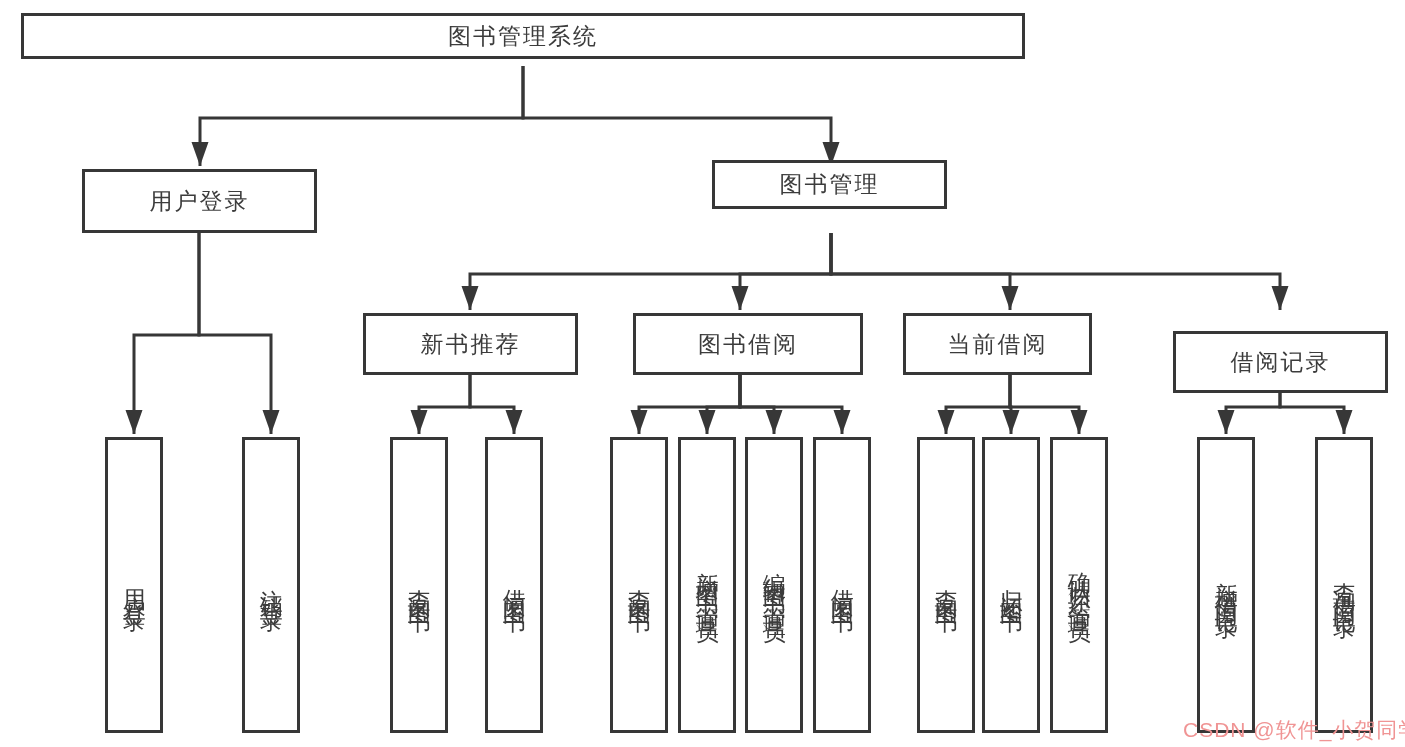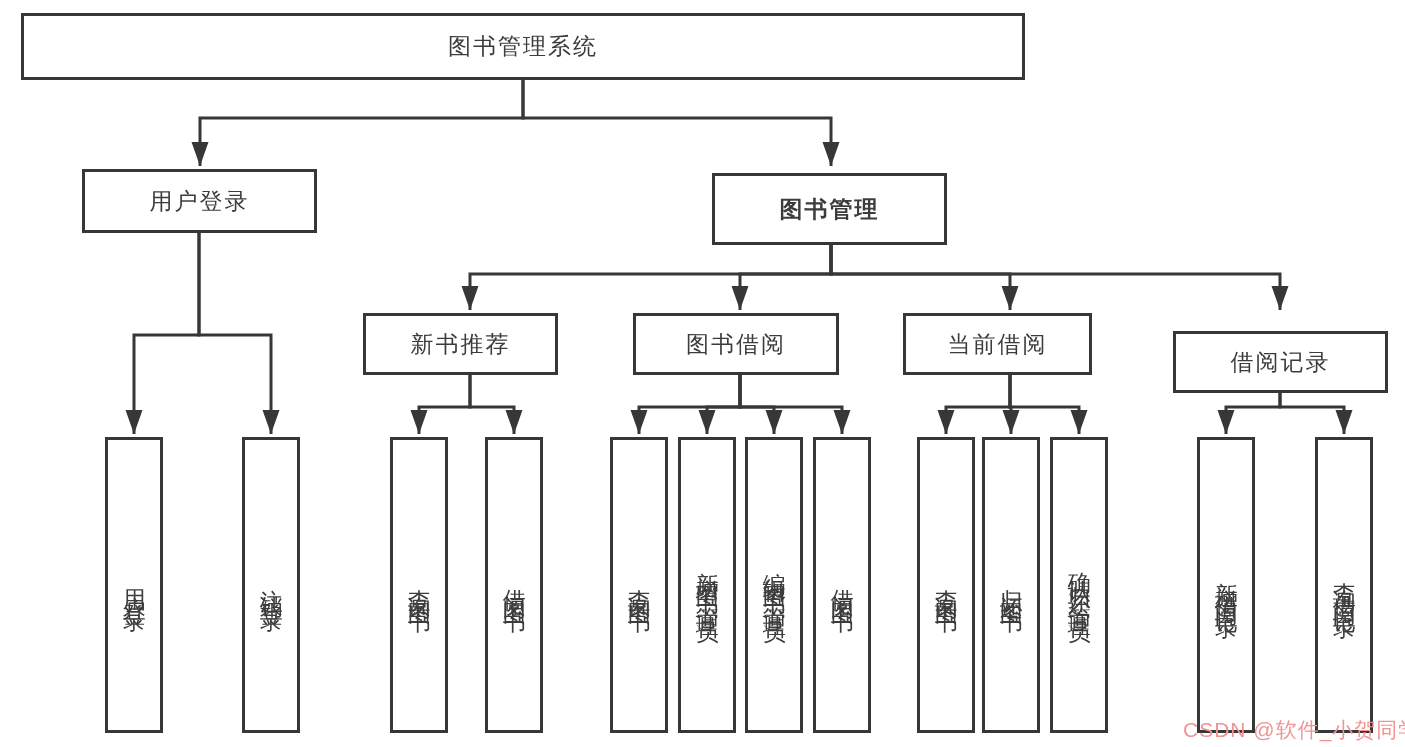--- a/index.html
+++ b/index.html
@@ -58,35 +58,35 @@
 
       <path d="M1010 375 V407 H946 V434" marker-end="url(#arrow)"></path>
       <path d="M1010 375 V407 H1011 V434" marker-end="url(#arrow)"></path>
       <path d="M1010 375 V407 H1079 V434" marker-end="url(#arrow)"></path>
 
       <path d="M1280 375 V407 H1226 V434" marker-end="url(#arrow)"></path>
       <path d="M1280 375 V407 H1344 V434" marker-end="url(#arrow)"></path>
     </g>
   </svg>
 
-  <div class="box" style="left:21px; top:13px; width:1004px; height:67px;">
+  <div class="box" style="left:21px; top:13px; width:1004px; height:46px;">
     <span class="h-label">图书管理系统</span>
   </div>
 
   <div class="box" style="left:82px; top:169px; width:235px; height:64px;">
     <span class="h-label">用户登录</span>
   </div>
-  <div class="box" style="left:712px; top:173px; width:235px; height:72px;font-weight:bold;">
+  <div class="box" style="left:712px; top:160px; width:235px; height:49px;">
     <span class="h-label">图书管理</span>
   </div>
 
-  <div class="box" style="left:363px; top:313px; width:195px; height:62px;">
+  <div class="box" style="left:363px; top:313px; width:215px; height:62px;">
     <span class="h-label">新书推荐</span>
   </div>
-  <div class="box" style="left:633px; top:313px; width:206px; height:62px;">
+  <div class="box" style="left:633px; top:313px; width:230px; height:62px;">
     <span class="h-label">图书借阅</span>
   </div>
   <div class="box" style="left:903px; top:313px; width:189px; height:62px;">
     <span class="h-label">当前借阅</span>
   </div>
   <div class="box" style="left:1173px; top:313px; width:215px; height:62px;margin-top:18px;">
     <span class="h-label">借阅记录</span>
   </div>
 
   <div class="box leaf" style="left:105px; top:437px; width:58px; height:296px;">

